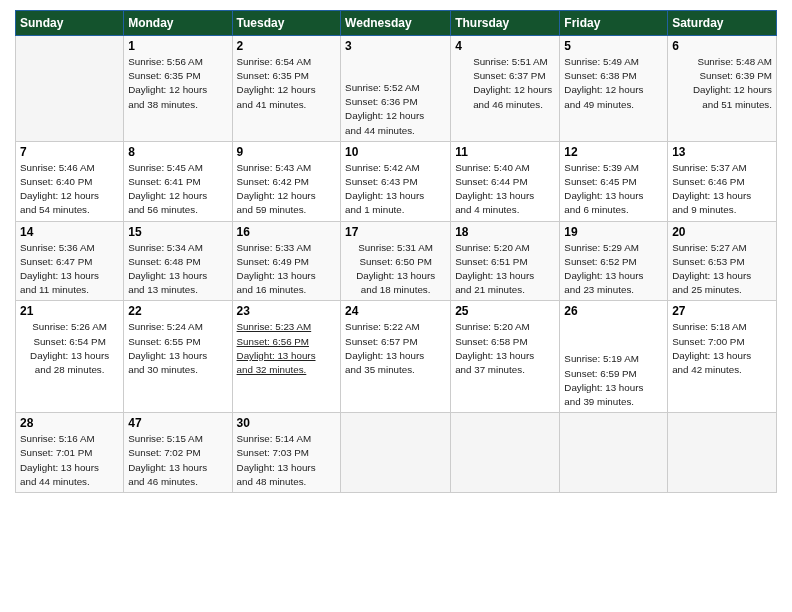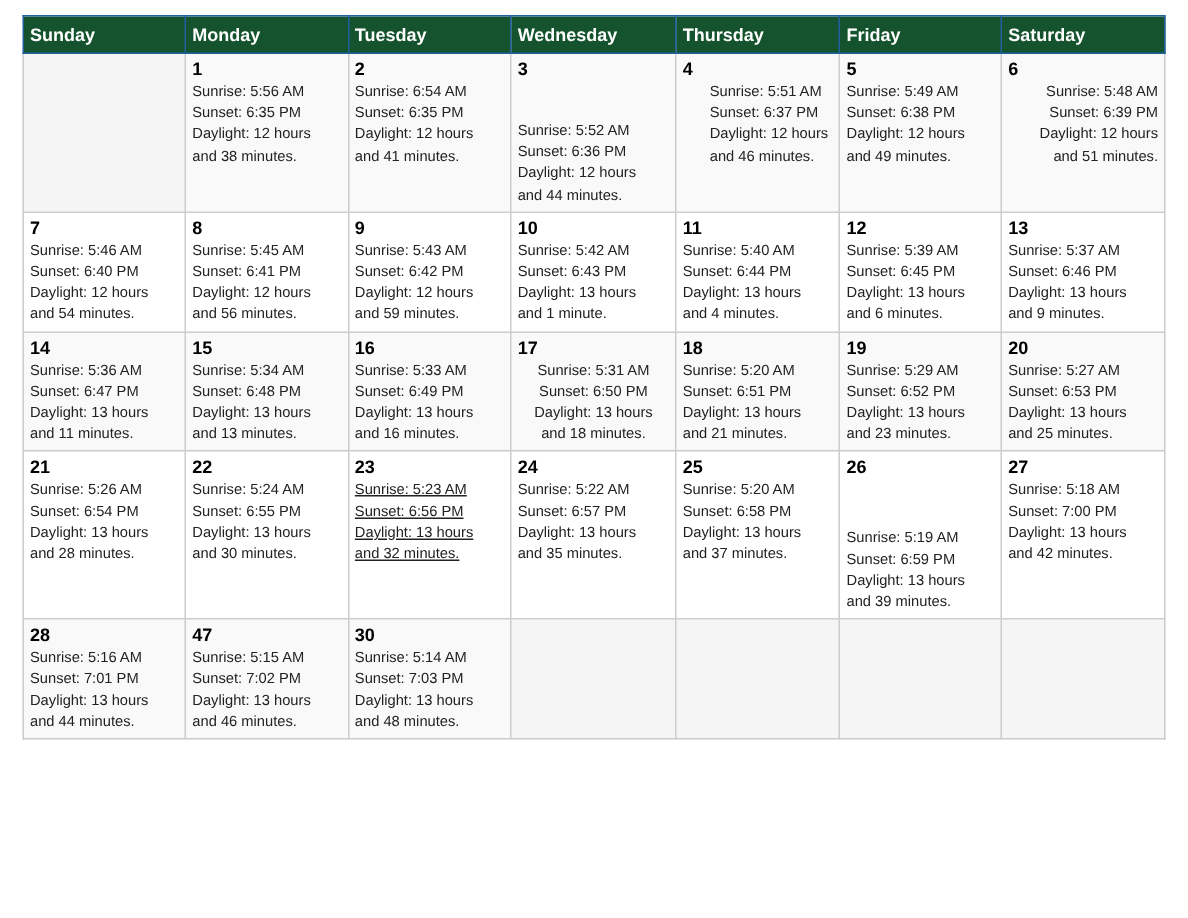--- a/index.html
+++ b/index.html
@@ -242,21 +242,21 @@
             <span class="day-num">20</span>
             <div class="day-info" style="white-space: pre-line;">Sunrise: 5:27 AM
 Sunset: 6:53 PM
 Daylight: 13 hours
 and 25 minutes.</div>
           </td>
         </tr>
         <tr>
           <td>
             <span class="day-num">21</span>
-            <div class="day-info" style="white-space: pre-line;">Sunrise: 5:26 AM
+            <div class="day-info" style="white-space: pre-line; text-align: center;">Sunrise: 5:26 AM
 Sunset: 6:54 PM
 Daylight: 13 hours
 and 28 minutes.</div>
           </td>
           <td>
             <span class="day-num">22</span>
             <div class="day-info" style="white-space: pre-line;">Sunrise: 5:24 AM
 Sunset: 6:55 PM
 Daylight: 13 hours
 and 30 minutes.</div>

